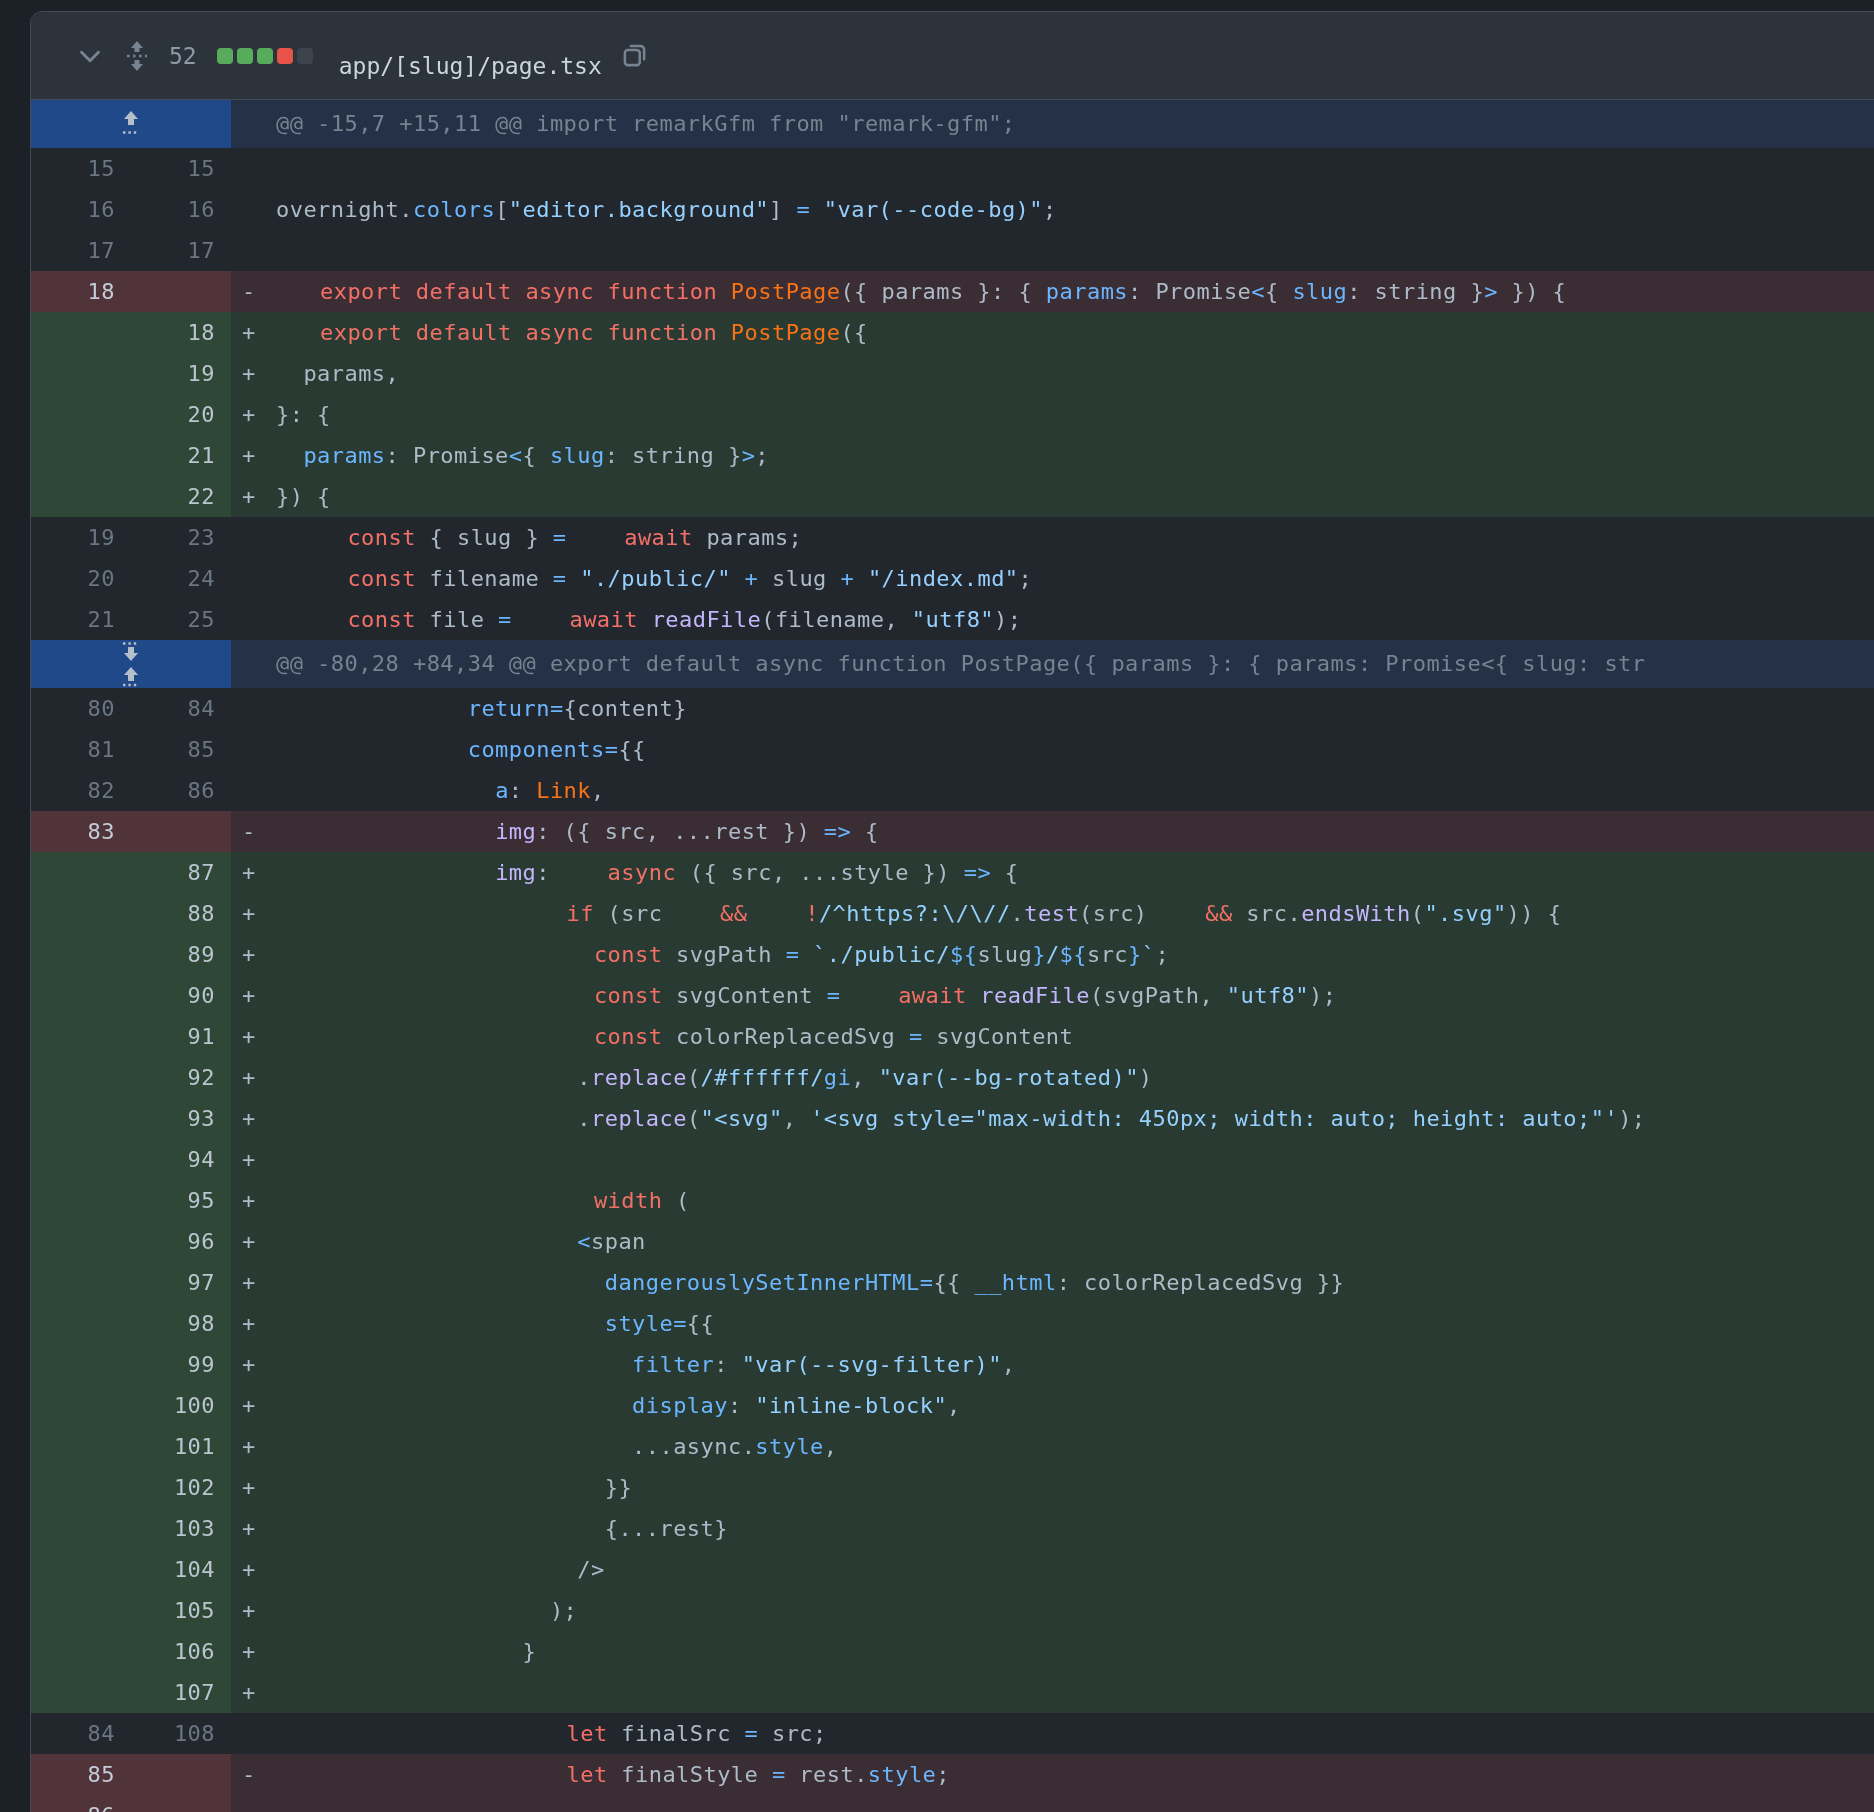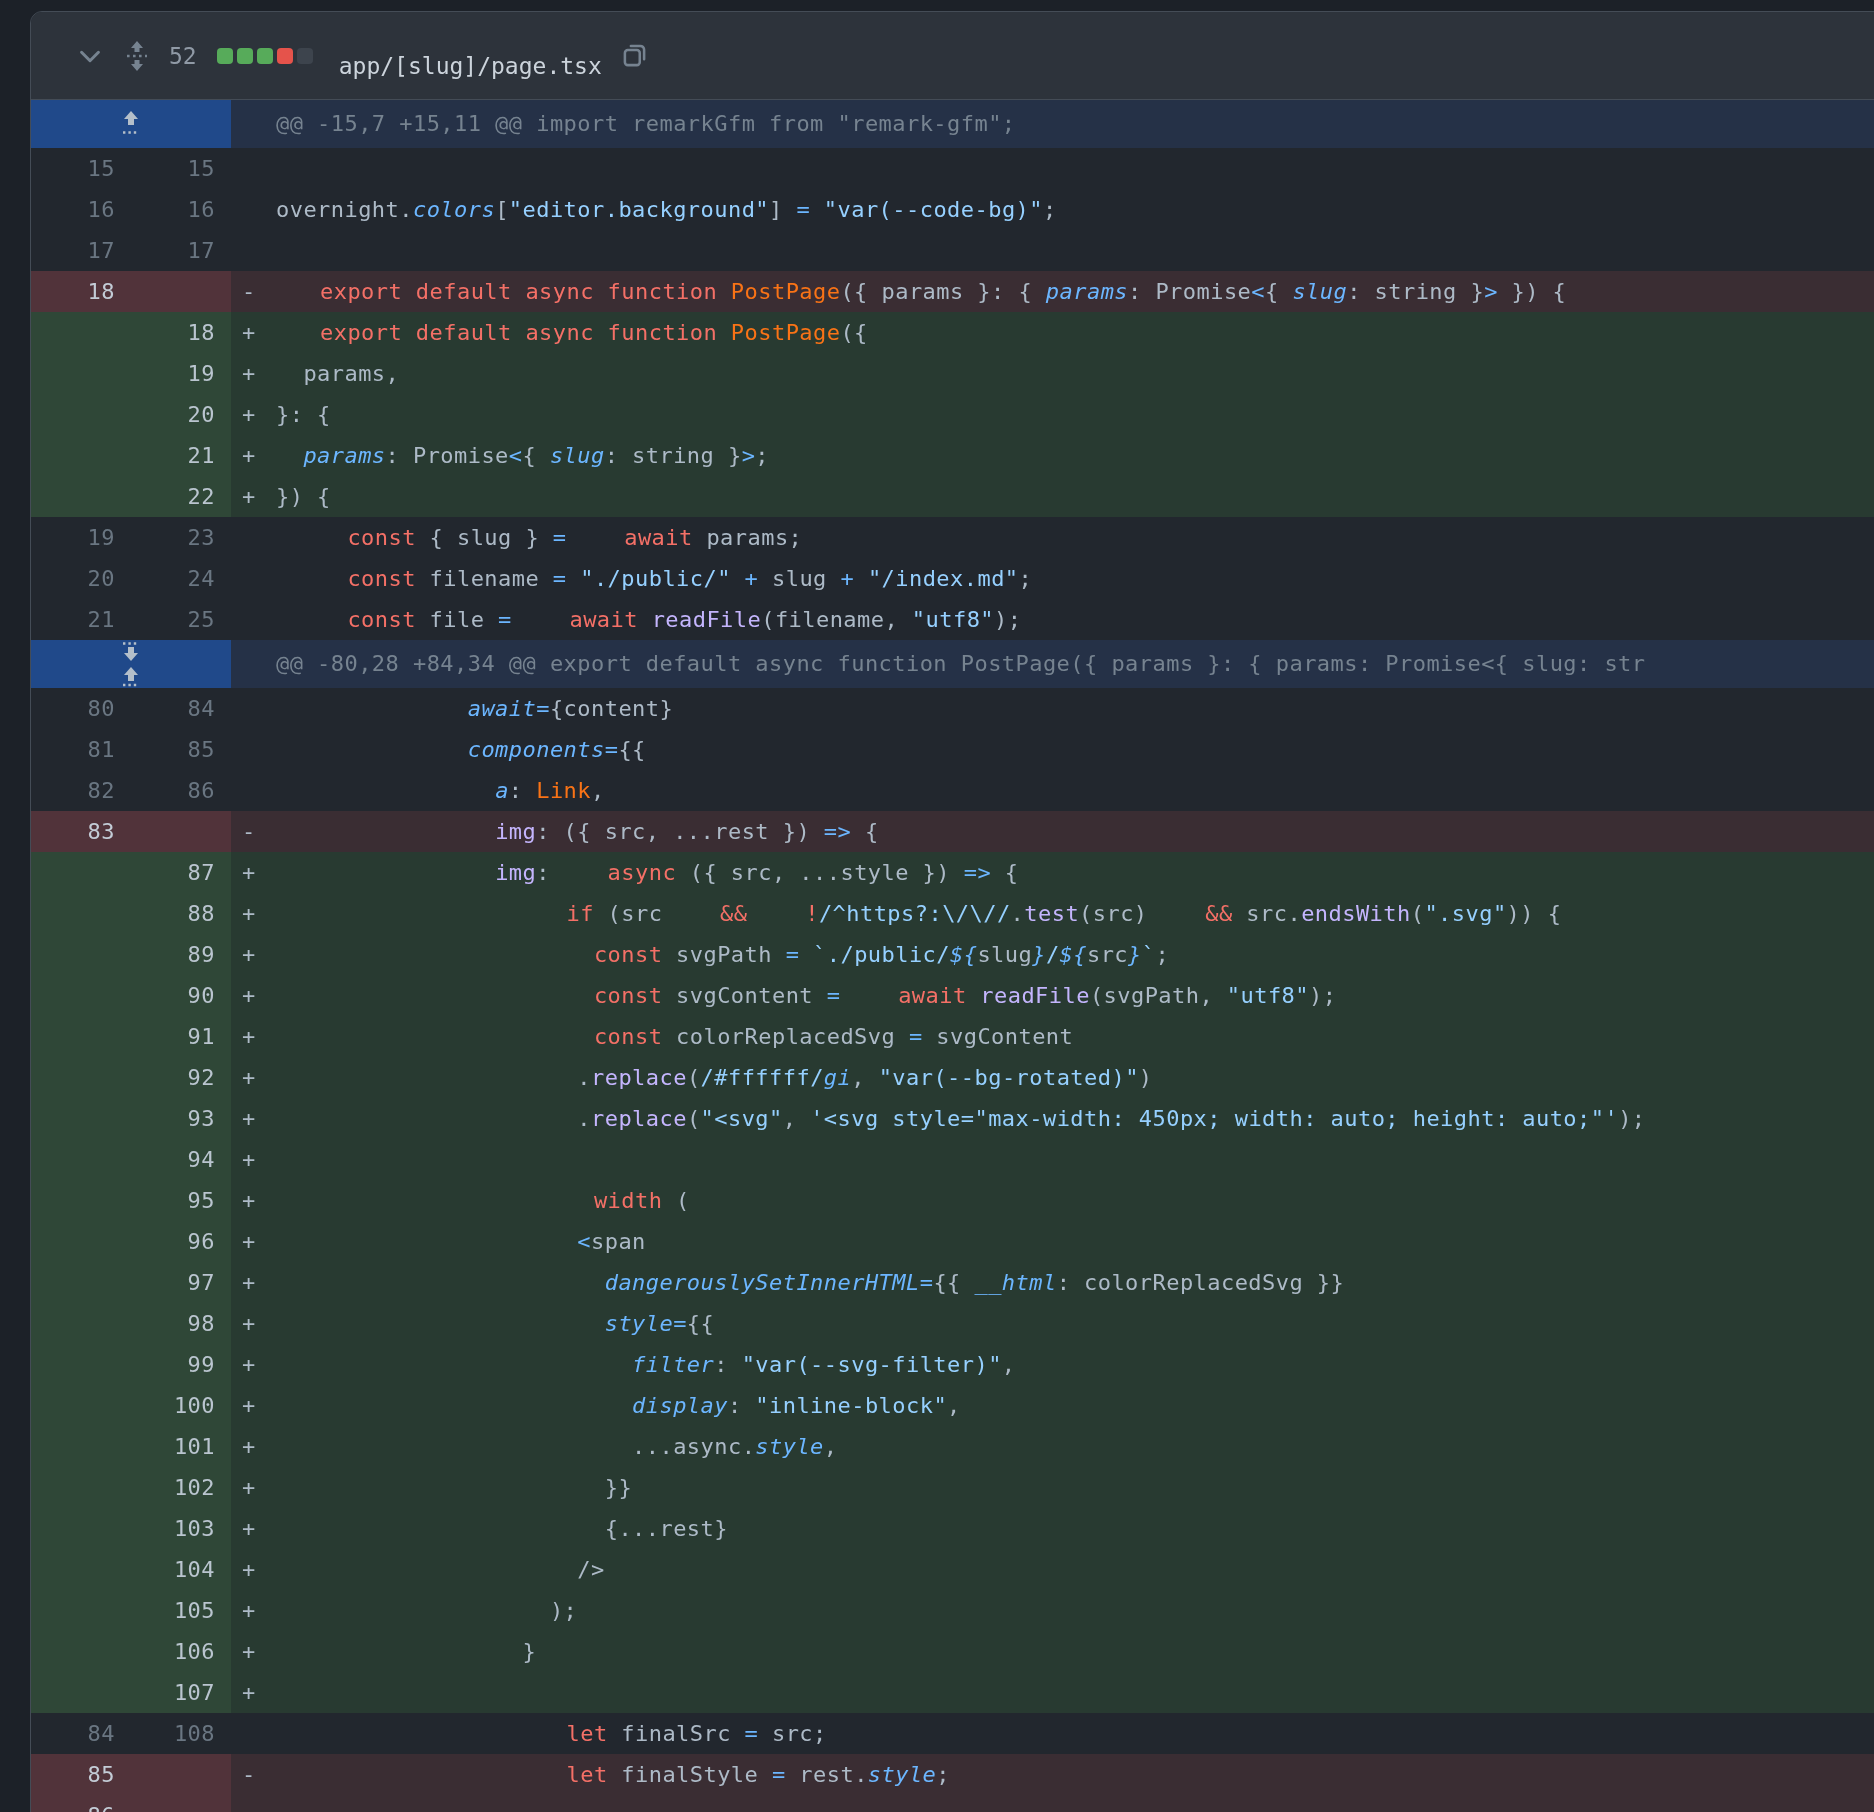--- a/index.html
+++ b/index.html
@@ -44,21 +44,21 @@
   .row.hunk{height:48px;line-height:48px;background:#253147;}
   .expand-btn{
     width:200px;height:48px;flex:none;border:none;margin:0;padding:0;
     background:#20498a;display:flex;align-items:center;justify-content:center;cursor:pointer;
   }
   .hunk-text{flex:1;color:#768390;padding-left:45px;overflow:hidden;}
   
   .tok-t{color:#adbac7;}
   .tok-k{color:#f47067;margin-left:44px;}
   .tok-o{color:#f97316;}
-  .tok-b{color:#6cb6ff;font-style:italic;}
+  .tok-b{color:#6cb6ff;}
   .tok-s{color:#96d0ff;}
   .tok-p{color:#c4b5fd;}
 </style>
 </head>
 <body>
 
 <div class="diff-container">
   <div class="file-header">
     <span class="icon">
       <svg width="30" height="30" viewBox="0 0 16 16">
@@ -104,21 +104,21 @@
       <div class="row add"><span class="num"></span><span class="num">22</span><span class="marker">+</span><span class="code"><span class="tok-t">}) {</span></span></div>
       <div class="row context"><span class="num">19</span><span class="num">23</span><span class="marker"></span><span class="code"><span class="tok-t">  </span><span class="tok-k">const</span><span class="tok-t"> { slug } </span><span class="tok-b">=</span><span class="tok-t"> </span><span class="tok-k">await</span><span class="tok-t"> params;</span></span></div>
       <div class="row context"><span class="num">20</span><span class="num">24</span><span class="marker"></span><span class="code"><span class="tok-t">  </span><span class="tok-k">const</span><span class="tok-t"> filename </span><span class="tok-b">=</span><span class="tok-t"> </span><span class="tok-s">"./public/"</span><span class="tok-t"> </span><span class="tok-b">+</span><span class="tok-t"> slug </span><span class="tok-b">+</span><span class="tok-t"> </span><span class="tok-s">"/index.md"</span><span class="tok-t">;</span></span></div>
       <div class="row context"><span class="num">21</span><span class="num">25</span><span class="marker"></span><span class="code"><span class="tok-t">  </span><span class="tok-k">const</span><span class="tok-t"> file </span><span class="tok-b">=</span><span class="tok-t"> </span><span class="tok-k">await</span><span class="tok-t"> </span><span class="tok-p">readFile</span><span class="tok-t">(filename, </span><span class="tok-s">"utf8"</span><span class="tok-t">);</span></span></div>
       <div class="row hunk"><button class="expand-btn"><svg width="26" height="46" viewBox="0 0 26 46">
             <line x1="5" y1="2.5" x2="21" y2="2.5" stroke="#b4bfca" stroke-width="2.6" stroke-dasharray="2.4 3"></line>
             <path d="M13 20 L6 12 H10 V6 H16 V12 H20 Z" fill="#b4bfca"></path>
             <path d="M13 26 L20 34 H16 V40 H10 V34 H6 Z" fill="#b4bfca"></path>
             <line x1="5" y1="44" x2="21" y2="44" stroke="#b4bfca" stroke-width="2.6" stroke-dasharray="2.4 3"></line>
           </svg></button><div class="hunk-text">@@ -80,28 +84,34 @@ export default async function PostPage({ params }: { params: Promise&lt;{ slug: str</div></div>
-      <div class="row context"><span class="num">80</span><span class="num">84</span><span class="marker"></span><span class="code"><span class="tok-t">              </span><span class="tok-b">await=</span><span class="tok-t">{content}</span></span></div>
+      <div class="row context"><span class="num">80</span><span class="num">84</span><span class="marker"></span><span class="code"><span class="tok-t">              </span><span class="tok-b">return=</span><span class="tok-t">{content}</span></span></div>
       <div class="row context"><span class="num">81</span><span class="num">85</span><span class="marker"></span><span class="code"><span class="tok-t">              </span><span class="tok-b">components=</span><span class="tok-t">{{</span></span></div>
       <div class="row context"><span class="num">82</span><span class="num">86</span><span class="marker"></span><span class="code"><span class="tok-t">                </span><span class="tok-b">a</span><span class="tok-t">: </span><span class="tok-o">Link</span><span class="tok-t">,</span></span></div>
       <div class="row del"><span class="num">83</span><span class="num"></span><span class="marker">-</span><span class="code"><span class="tok-t">                </span><span class="tok-p">img</span><span class="tok-t">: ({ src, ...rest }) </span><span class="tok-b">=&gt;</span><span class="tok-t"> {</span></span></div>
       <div class="row add"><span class="num"></span><span class="num">87</span><span class="marker">+</span><span class="code"><span class="tok-t">                </span><span class="tok-p">img</span><span class="tok-t">: </span><span class="tok-k">async</span><span class="tok-t"> ({ src, ...style }) </span><span class="tok-b">=&gt;</span><span class="tok-t"> {</span></span></div>
       <div class="row add"><span class="num"></span><span class="num">88</span><span class="marker">+</span><span class="code"><span class="tok-t">                  </span><span class="tok-k">if</span><span class="tok-t"> (src </span><span class="tok-k">&amp;&amp;</span><span class="tok-t"> </span><span class="tok-k">!</span><span class="tok-s">/^https?:\/\//</span><span class="tok-t">.</span><span class="tok-p">test</span><span class="tok-t">(src) </span><span class="tok-k">&amp;&amp;</span><span class="tok-t"> src.</span><span class="tok-p">endsWith</span><span class="tok-t">(</span><span class="tok-s">".svg"</span><span class="tok-t">)) {</span></span></div>
       <div class="row add"><span class="num"></span><span class="num">89</span><span class="marker">+</span><span class="code"><span class="tok-t">                    </span><span class="tok-k">const</span><span class="tok-t"> svgPath </span><span class="tok-b">=</span><span class="tok-t"> </span><span class="tok-s">`./public/</span><span class="tok-b">${</span><span class="tok-t">slug</span><span class="tok-b">}</span><span class="tok-s">/</span><span class="tok-b">${</span><span class="tok-t">src</span><span class="tok-b">}</span><span class="tok-s">`</span><span class="tok-t">;</span></span></div>
       <div class="row add"><span class="num"></span><span class="num">90</span><span class="marker">+</span><span class="code"><span class="tok-t">                    </span><span class="tok-k">const</span><span class="tok-t"> svgContent </span><span class="tok-b">=</span><span class="tok-t"> </span><span class="tok-k">await</span><span class="tok-t"> </span><span class="tok-p">readFile</span><span class="tok-t">(svgPath, </span><span class="tok-s">"utf8"</span><span class="tok-t">);</span></span></div>
       <div class="row add"><span class="num"></span><span class="num">91</span><span class="marker">+</span><span class="code"><span class="tok-t">                    </span><span class="tok-k">const</span><span class="tok-t"> colorReplacedSvg </span><span class="tok-b">=</span><span class="tok-t"> svgContent</span></span></div>
       <div class="row add"><span class="num"></span><span class="num">92</span><span class="marker">+</span><span class="code"><span class="tok-t">                      .</span><span class="tok-p">replace</span><span class="tok-t">(</span><span class="tok-s">/#ffffff/</span><span class="tok-b">gi</span><span class="tok-t">, </span><span class="tok-s">"var(--bg-rotated)"</span><span class="tok-t">)</span></span></div>
       <div class="row add"><span class="num"></span><span class="num">93</span><span class="marker">+</span><span class="code"><span class="tok-t">                      .</span><span class="tok-p">replace</span><span class="tok-t">(</span><span class="tok-s">"&lt;svg"</span><span class="tok-t">, </span><span class="tok-s">'&lt;svg style="max-width: 450px; width: auto; height: auto;"'</span><span class="tok-t">);</span></span></div>

